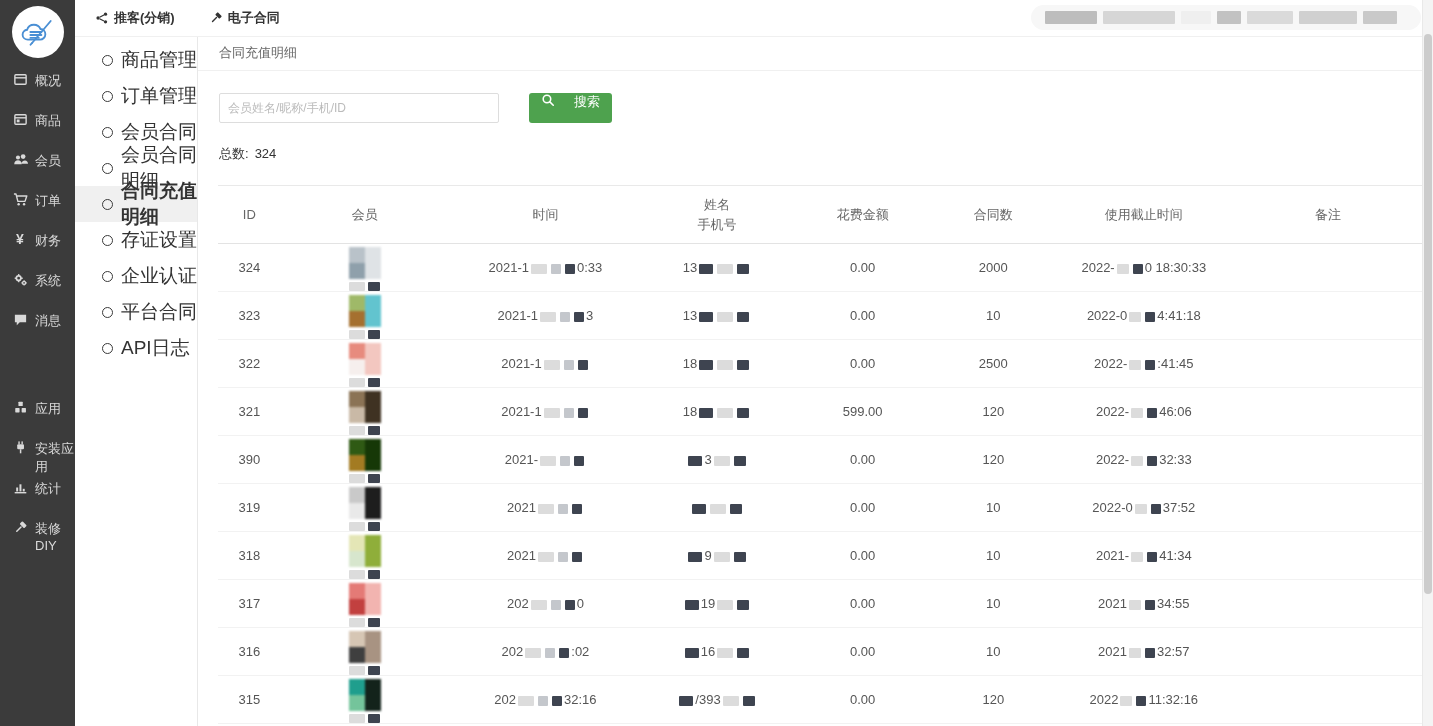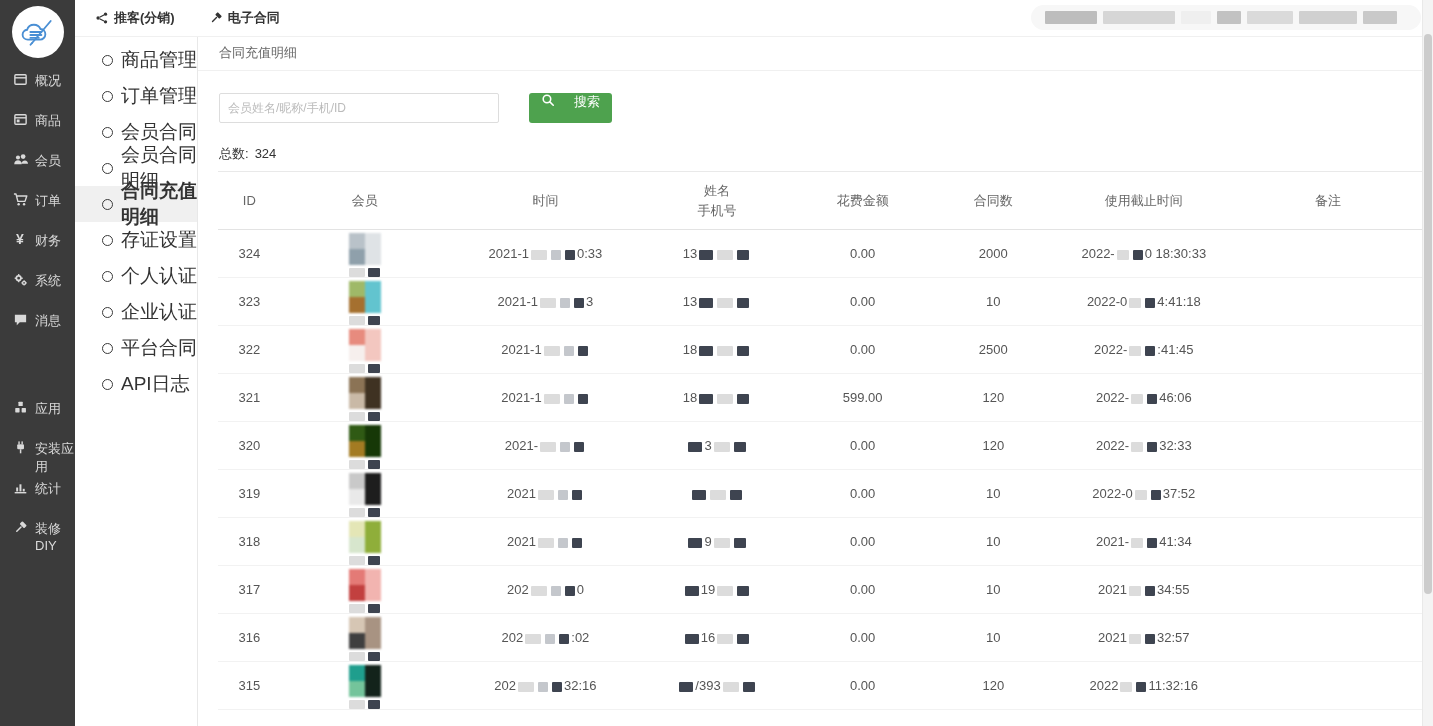--- a/index.html
+++ b/index.html
@@ -31,21 +31,21 @@
   
   .content{position:absolute;left:197px;top:36px;right:10px;bottom:0;background:#fff;overflow:hidden;}
   .page-head{height:34px;display:flex;align-items:center;padding-left:22px;font-size:13px;color:#666;border-bottom:1px solid #f0f0f0;}
   .toolbar{display:flex;align-items:center;margin:22px 0 0 22px;}
   .search-input{width:262px;height:28px;border:1px solid #ddd;border-radius:2px;padding:0 8px;font-size:12px;color:#333;outline:none;}
   .search-input::placeholder{color:#bbb;}
   .search-btn{margin-left:30px;height:30px;padding:0 12px;border:none;border-radius:3px;color:#fff;font-size:13px;display:flex;align-items:flex-start;gap:19px;cursor:pointer;}
   .totals{margin:22px 0 0 22px;font-size:13px;color:#333;}
   .totals b{font-weight:normal;margin-left:6px;}
 
-  table.grid{width:calc(100% - 22px);margin:8px 0 0 21px;border-collapse:collapse;table-layout:fixed;}
+  table.grid{width:calc(100% - 22px);margin:22px 0 0 21px;border-collapse:collapse;table-layout:fixed;}
   table.grid th{font-weight:normal;font-size:13px;color:#666;border-top:1px solid #e9e9e9;border-bottom:1px solid #e3e3e3;height:55px;text-align:center;line-height:1.5;}
   table.grid td{font-size:13px;color:#555;text-align:center;height:47px;border-bottom:1px solid #f2f2f2;padding:0;}
   .avatar{width:32px;height:32px;margin:2px auto 0 auto;display:grid;grid-template-columns:1fr 1fr;grid-template-rows:1fr 1fr;filter:blur(.8px);overflow:hidden;}
   .avatar i{display:block;}
   .nick{display:flex;gap:3px;justify-content:center;margin-top:3px;}
   .rd{display:inline-block;height:10px;border-radius:1px;vertical-align:middle;margin:0 2px;}
   .rd-l{background:#dcdcdc;}
   .rd-m{background:#c4c7cc;}
   .rd-d{background:#3e4450;}
   .nick .rd{height:9px;margin:0;}
@@ -247,24 +247,20 @@
         <div class="sub-item active">
           <span class="bullet"></span>
           <span>合同充值明细</span>
         </div>
         <div class="sub-item">
           <span class="bullet"></span>
           <span>存证设置</span>
         </div>
         <div class="sub-item">
           <span class="bullet"></span>
-          <span>个人认证</span>
-        </div>
-        <div class="sub-item">
-          <span class="bullet"></span>
           <span>企业认证</span>
         </div>
         <div class="sub-item">
           <span class="bullet"></span>
           <span>平台合同</span>
         </div>
         <div class="sub-item">
           <span class="bullet"></span>
           <span>API日志</span>
         </div>
@@ -410,21 +406,21 @@
               </div>
             </td>
             <td><span>2021-1</span><span class="rd rd-l" style="width: 16px;"></span><span class="rd rd-m" style="width: 10px;"></span><span class="rd rd-d" style="width: 10px;"></span><span></span></td>
             <td><span>18</span><span class="rd rd-d" style="width: 14px;"></span><span></span><span class="rd rd-l" style="width: 16px;"></span><span class="rd rd-d" style="width: 12px;"></span></td>
             <td>599.00</td>
             <td>120</td>
             <td><span>2022-</span><span class="rd rd-l" style="width: 12px;"></span><span class="rd rd-d" style="width: 10px;"></span><span>46:06</span></td>
             <td></td>
           </tr>
           <tr>
-            <td>320</td>
+            <td>390</td>
             <td>
               <div class="avatar">
                 <i style="background: rgb(47, 90, 20);"></i>
                 <i style="background: rgb(22, 56, 7);"></i>
                 <i style="background: rgb(163, 123, 34);"></i>
                 <i style="background: rgb(22, 56, 7);"></i>
               </div>
               <div class="nick">
                 <span class="rd rd-l" style="width: 16px;"></span>
                 <span class="rd rd-d" style="width: 12px;"></span>

